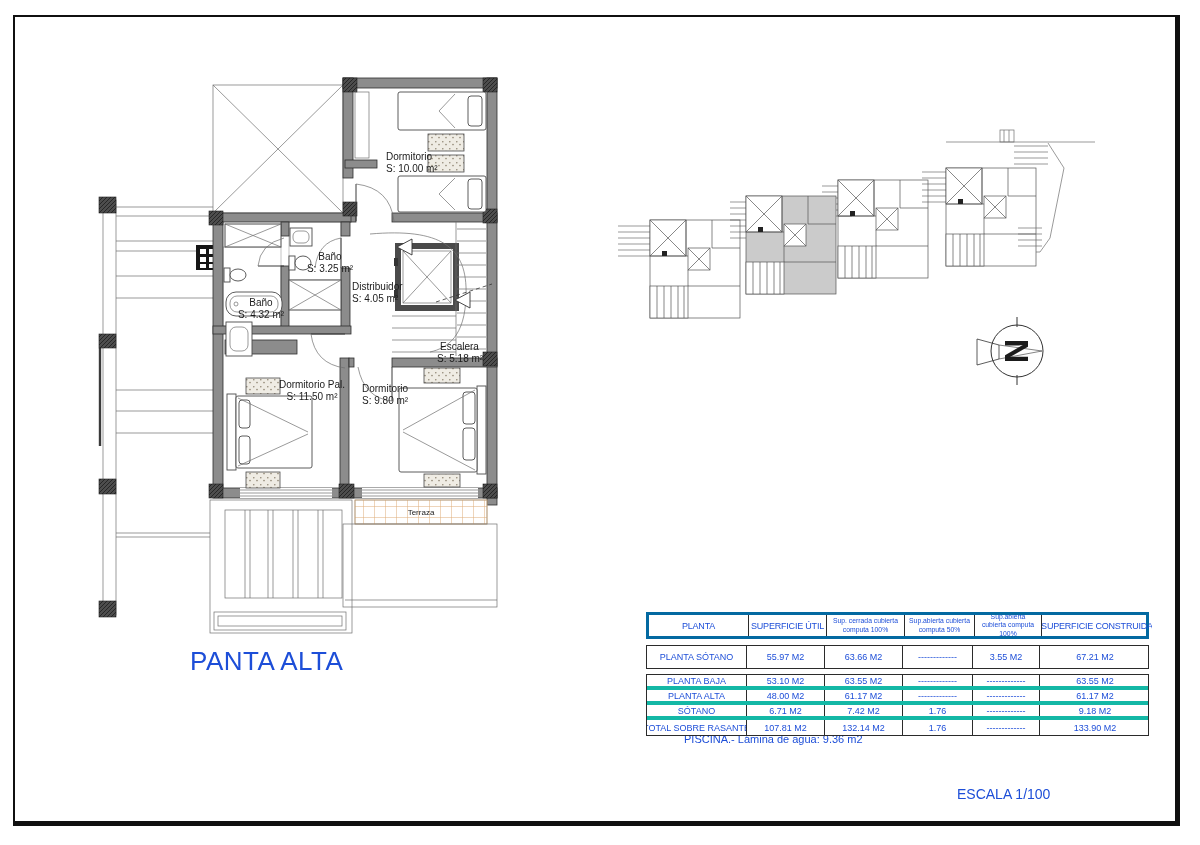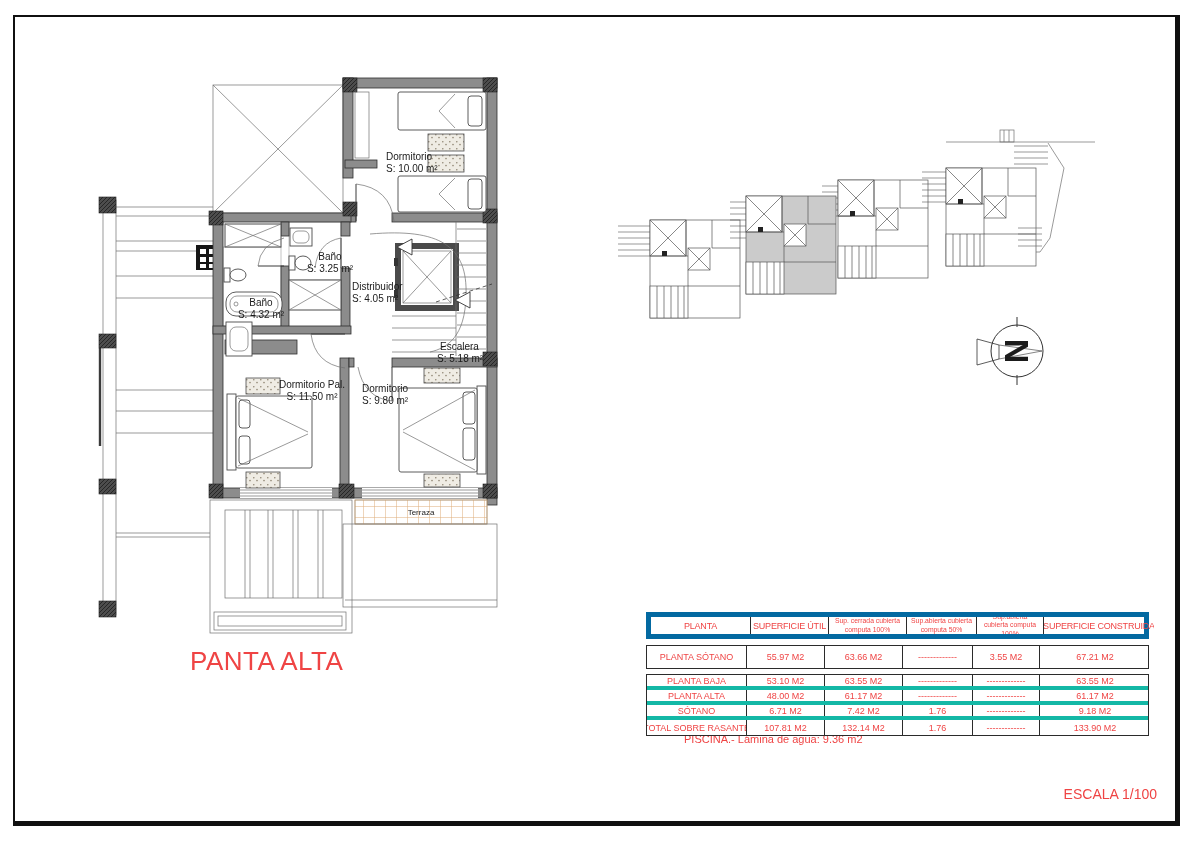--- a/index.html
+++ b/index.html
@@ -1,17 +1,17 @@
 <!DOCTYPE html>
 <html><head>
 <meta charset="utf-8">
 <style>
   html,body{margin:0;padding:0;background:#fff;}
   .canvas{position:relative;width:1200px;height:845px;background:#fff;overflow:hidden;
-          font-family:"Liberation Sans",sans-serif;color:#ef4444;}
+          font-family:"Liberation Sans",sans-serif;color:#1d4ed8;}
   .frame{position:absolute;left:13px;top:15px;width:1167px;height:811px;box-sizing:border-box;
          border:2px solid #101010;border-right-width:5px;border-bottom-width:5px;}
   svg.plan{position:absolute;left:0;top:0;}
 
   
   .w   {fill:#8c8c8c;stroke:#2e2e2e;stroke-width:.8;}
   .c   {fill:url(#darkhatch);stroke:#1e1e1e;stroke-width:.6;}
   .tl  {stroke:#6f6f6f;stroke-width:.7;fill:none;}
   .tl2 {stroke:#9a9a9a;stroke-width:.6;fill:none;}
   .ml  {stroke:#3a3a3a;stroke-width:1;fill:none;}
@@ -21,27 +21,27 @@
   .su  {fill:none;stroke:#555;stroke-width:.7;}
   .suf {fill:#fff;stroke:#555;stroke-width:.7;}
   svg text{font-family:"Liberation Sans",sans-serif;fill:#1b1b1b;}
   .lbl{font-size:10px;}
   .lbs{font-size:8px;}
 
   
   .abs{position:absolute;}
   .plan-title{left:190px;top:646px;font-size:26px;letter-spacing:.5px;}
   .project-title{left:957px;top:754px;width:200px;text-align:center;font-size:27px;}
-  .scale-label{left:957px;top:786px;width:200px;text-align:right;font-size:14px;}
+  .scale-label{left:957px;top:786px;width:200px;text-align:left;font-size:14px;}
   .pool-note{left:684px;top:733px;font-size:11px;}
 
   
   .atable{position:absolute;left:646px;top:612px;width:503px;}
   .trow{display:grid;grid-template-columns:100px 78px 78px 70px 67px 110px;box-sizing:border-box;}
-  .hrow{border:5px solid #0369a1;height:27px;}
+  .hrow{border:3px solid #0369a1;height:27px;}
   .cell{border-right:1px solid #2b2b2b;display:flex;align-items:center;justify-content:center;
         text-align:center;overflow:hidden;box-sizing:border-box;}
   .cell:last-child{border-right:none;}
   .hbig{font-size:9px;letter-spacing:-.2px;white-space:nowrap;}
   .hsmall{font-size:6.8px;line-height:1.2;padding:0 3px;}
   .rowbox{border:1px solid #2b2b2b;height:24px;margin-top:6px;}
   .blockbox{border:1px solid #2b2b2b;margin-top:5px;}
   .blockbox .trow{height:15px;border-bottom:4px solid #14b8a6;}
   .blockbox .trow:last-child{border-bottom:none;}
   .dcell{font-size:9px;white-space:nowrap;}

